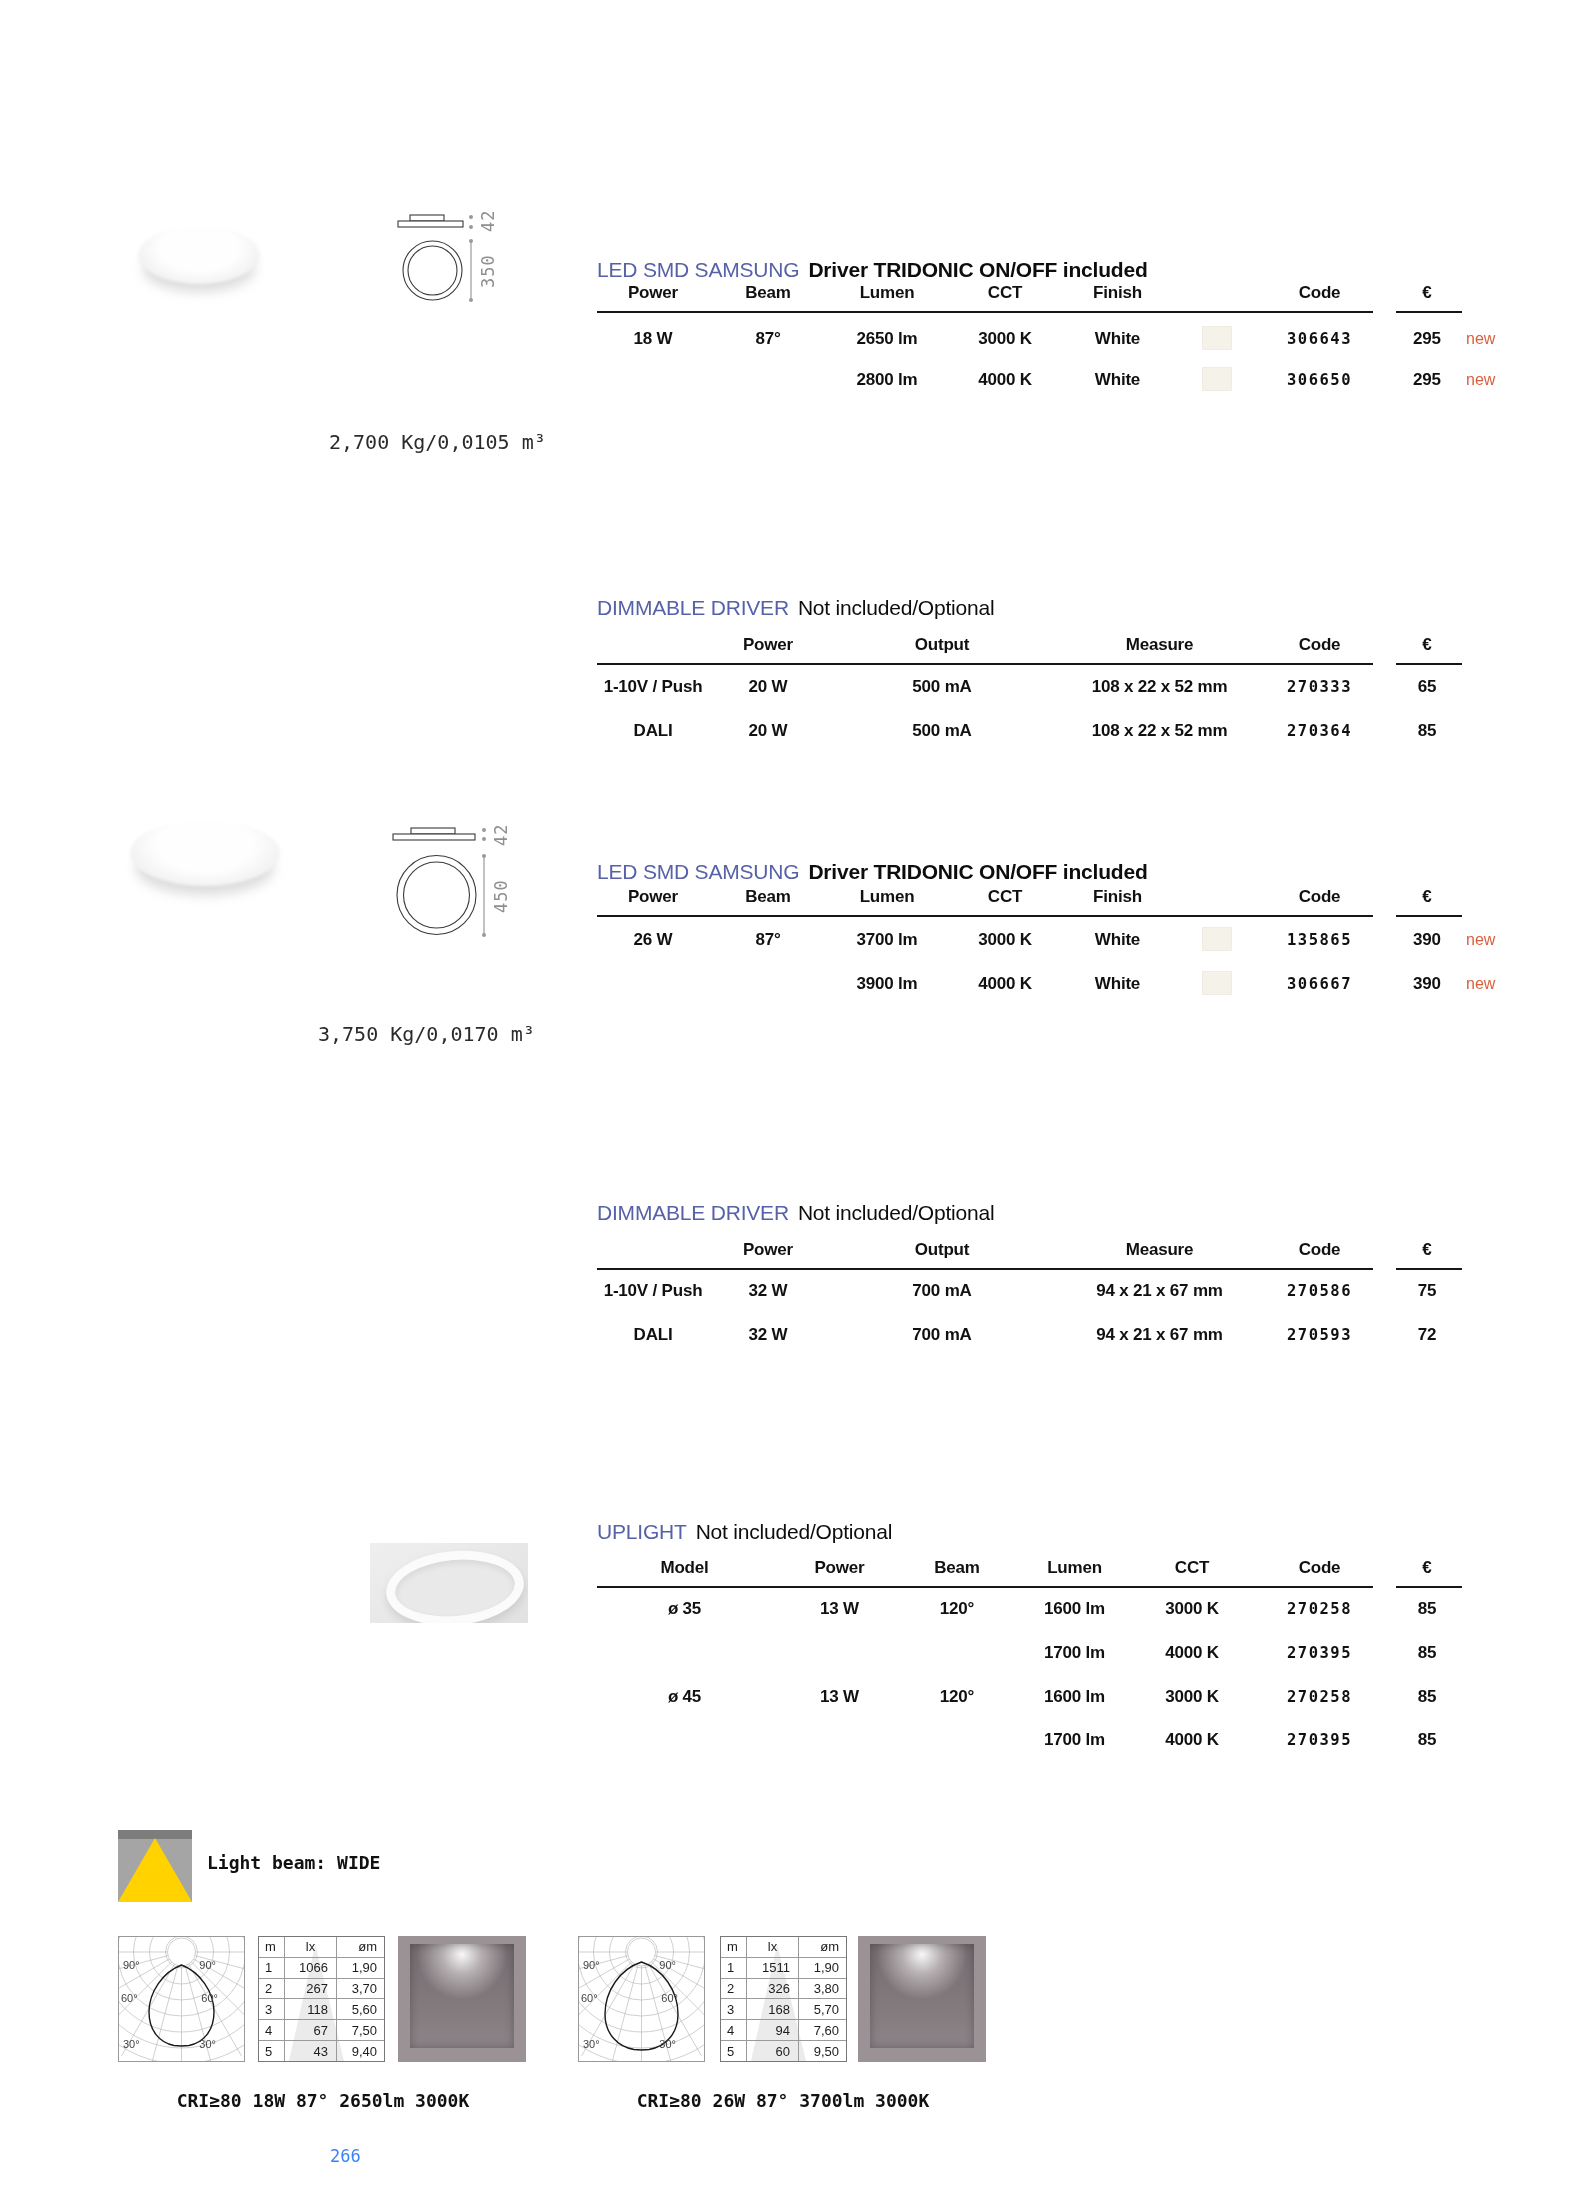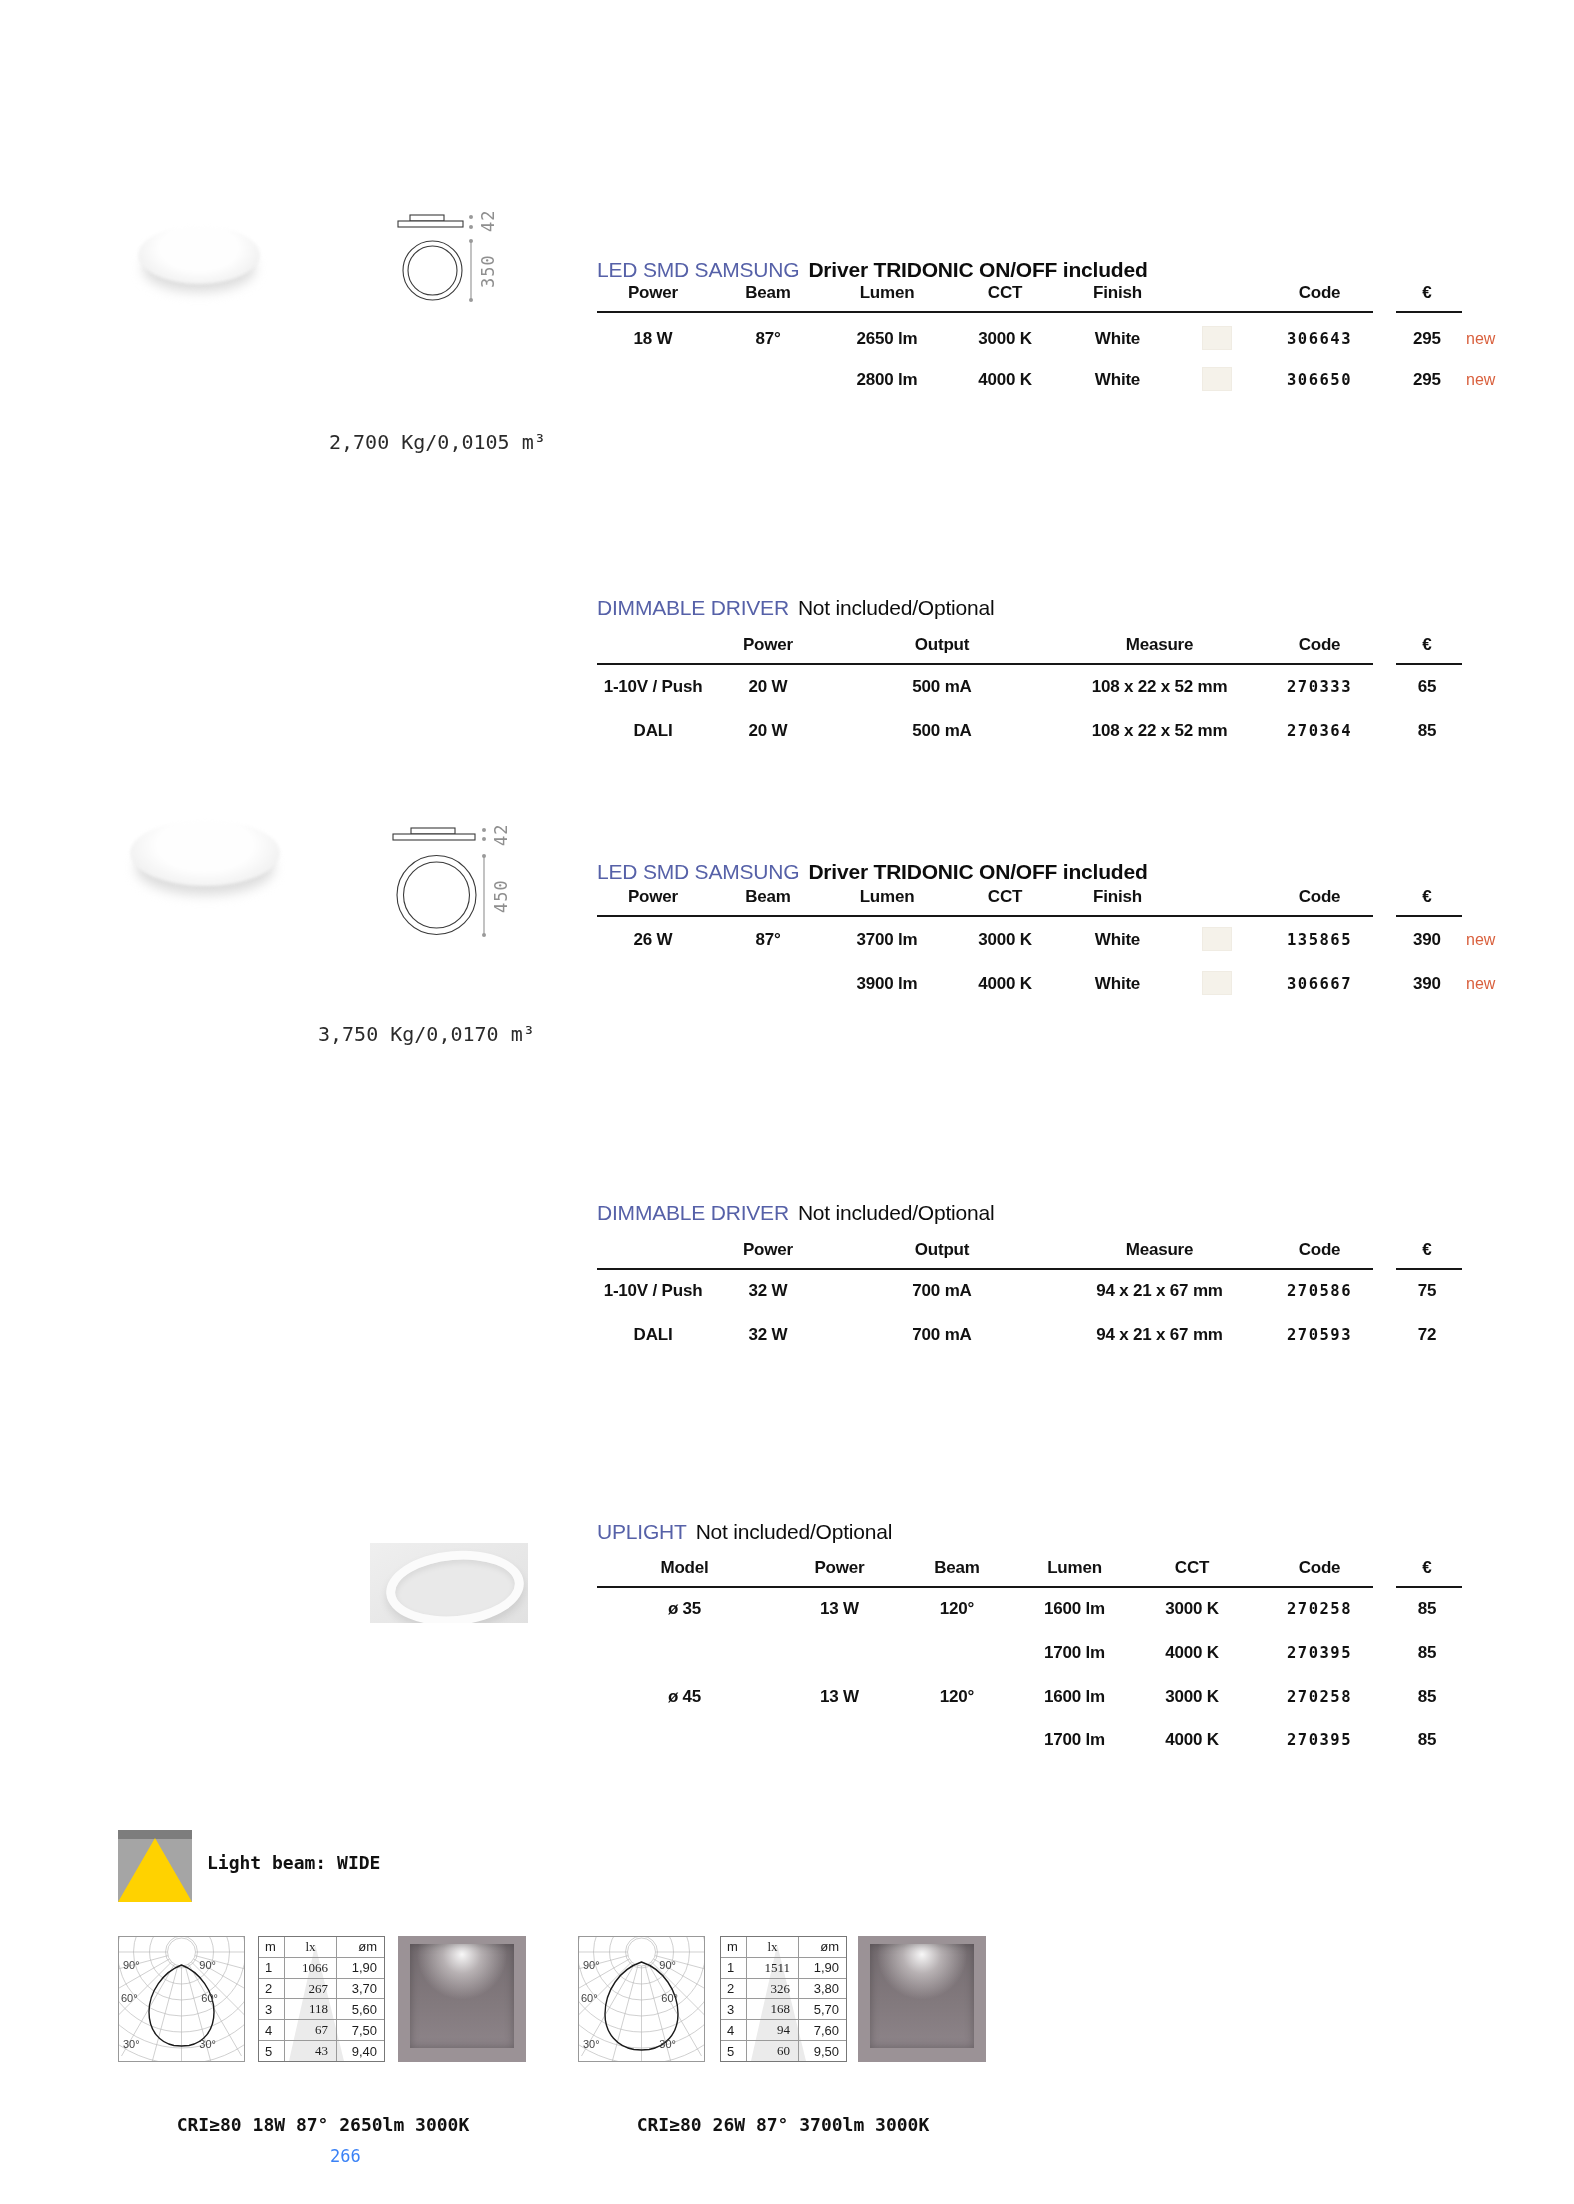--- a/index.html
+++ b/index.html
@@ -55,30 +55,30 @@
   .polar{width:103px;height:126px;}
   .pl{position:absolute;font-size:11px;color:#444;}
   .cone{width:127px;height:126px;border:1px solid #777;background:#fff;box-sizing:border-box;
         font-size:13px;color:#1d1d1d;display:flex;flex-direction:column;position:absolute;}
   .cone-wm{position:absolute;inset:0;clip-path:polygon(45% 6%,24% 100%,68% 100%);background:#ebebeb;}
   .cone-row{flex:1;display:grid;grid-template-columns:26px 52px 46px;align-items:center;
             border-bottom:1px solid #9a9a9a;position:relative;z-index:1;}
   .cone-row:last-child{border-bottom:none;}
   .cone-row>div:nth-child(1){padding-left:6px;border-right:1px solid #9a9a9a;height:100%;display:flex;align-items:center;}
   .cone-row>div:nth-child(2){text-align:right;padding-right:8px;border-right:1px solid #9a9a9a;height:100%;
-            display:flex;align-items:center;justify-content:flex-end;font-family:Liberation Serif, serif;}
+            display:flex;align-items:center;justify-content:flex-end;}
   .cone-row>div:nth-child(3){text-align:right;padding-right:6px;}
   .cone-head>div:nth-child(2){justify-content:center !important;padding-right:0 !important;}
   .room{width:128px;height:126px;background:#9b9296;}
   .room-inner{position:absolute;left:12px;right:12px;top:8px;bottom:14px;
       background:radial-gradient(circle at 50% 10%, rgba(255,255,255,0.95) 0%, rgba(244,240,240,0.5) 18%, rgba(255,255,255,0) 42%),
                  linear-gradient(180deg,#746c70 0%,#837a7e 60%,#8d8489 100%);
       box-shadow:inset 0 0 10px rgba(0,0,0,0.28);}
   .pm-caption{font-family:"DejaVu Sans Mono",monospace;font-weight:700;font-size:18px;color:#111;
-              width:410px;text-align:center;white-space:nowrap;margin-top:24px;}
+              width:410px;text-align:center;white-space:nowrap;}
   .page-num{font-family:"DejaVu Sans Mono",monospace;font-size:17px;color:#3b82f6;}
   svg{display:block;}
 </style>
 </head>
 <body>
 
 <div class="page">
 
 
   <div class="t photo" style="left:138px;top:226px;width:122px;height:58px">

